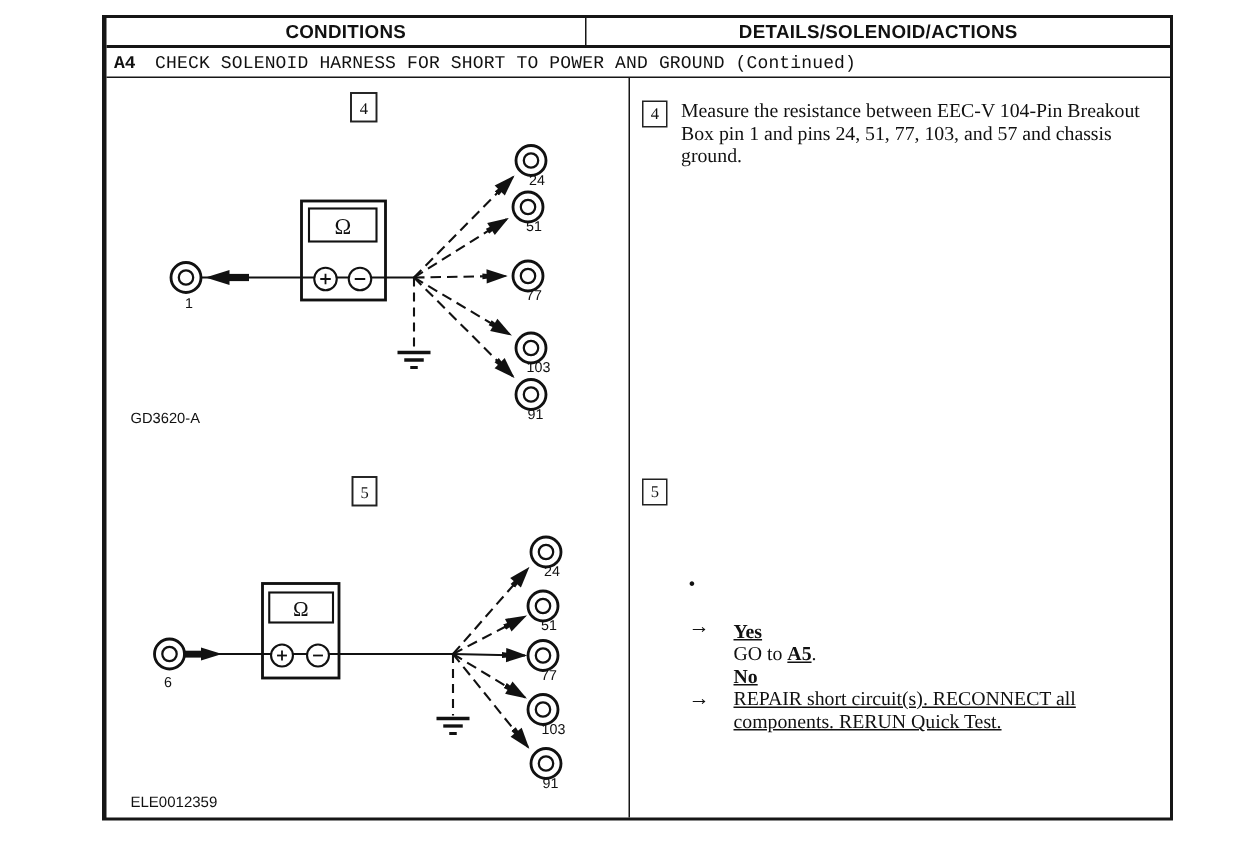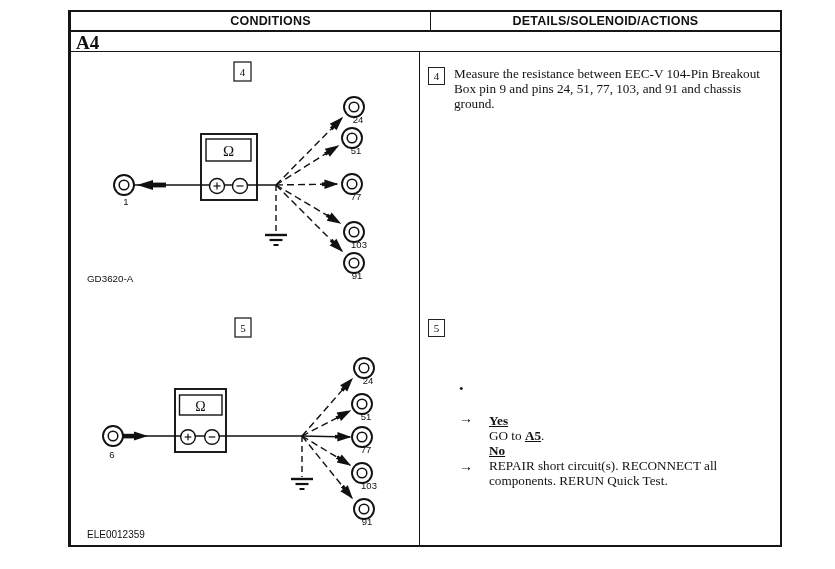--- a/index.html
+++ b/index.html
@@ -1,56 +1,57 @@
 <!DOCTYPE html>
 <html><head>
 <meta charset="utf-8">
 <style>
   html,body{margin:0;padding:0;background:#ffffff;}
   .page{position:relative;width:835px;height:569px;background:#ffffff;overflow:hidden;
         font-family:"Liberation Serif",serif;color:#111;}
   .ppt-table{position:absolute;left:68px;top:10px;width:714px;height:537px;
         border:2px solid #161616;border-left-width:3px;box-sizing:border-box;background:#fff;}
   .header-row{position:absolute;left:0;top:0;right:0;height:20px;display:flex;
-        border-bottom:2px solid #161616;box-sizing:border-box;padding-left:40px;}
+        border-bottom:2px solid #161616;box-sizing:border-box;}
   .hcell{font-family:"Liberation Sans",sans-serif;font-weight:bold;font-size:12.5px;
         letter-spacing:.2px;display:flex;align-items:center;justify-content:center;box-sizing:border-box;}
   .hcell.c1{width:320px;border-right:1.5px solid #161616;}
   .hcell.c2{flex:1;}
   .test-row{position:absolute;left:0;top:20px;right:0;height:20px;border-bottom:1.5px solid #161616;
-        box-sizing:border-box;display:flex;align-items:flex-start;font-size:19px;}
+        box-sizing:border-box;display:flex;align-items:center;font-size:12px;font-family:Liberation Mono, monospace;}
   .tid{font-weight:bold;margin-left:5px;}
   .ttitle{margin-left:13px;letter-spacing:.1px;}
   .content-row{position:absolute;left:0;top:40px;right:0;bottom:0;display:flex;}
   .cell-left{width:349px;border-right:1.5px solid #161616;box-sizing:border-box;position:relative;}
   .cell-right{flex:1;position:relative;font-size:13.2px;line-height:15px;}
   svg text{fill:#111;}
   .diag{position:absolute;left:0;}
   .stepbox{position:absolute;width:17px;height:18px;border:1.3px solid #222;box-sizing:border-box;
         font-size:11px;display:flex;align-items:center;justify-content:center;}
   .measure-text{position:absolute;width:308px;}
   .q-row{position:absolute;}
   .bullet{position:absolute;font-size:13px;}
   .arrow-glyph{position:absolute;font-size:14px;font-family:"Liberation Serif",serif;}
   .bold{font-weight:bold;text-decoration:underline;}
-  .action-lines{position:absolute;width:296px;}
+  .action-lines{position:absolute;width:296px;text-decoration:underline;}
 </style>
 </head>
 <body>
 
 <div class="page">
   <div class="ppt-table">
 
     <div class="header-row">
       <div class="hcell c1">CONDITIONS</div>
       <div class="hcell c2">DETAILS/SOLENOID/ACTIONS</div>
     </div>
 
     <div class="test-row">
       <span class="tid">A4</span>
+      <span class="ttitle">CHECK SOLENOID HARNESS FOR SHORT TO POWER AND GROUND (Continued)</span>
     </div>
 
     <div class="content-row">
 
       <div class="cell-left">
 
         <svg class="diag" style="top:0" width="348" height="255" viewBox="0 0 348 255">
           <defs>
             <marker id="arr1" markerWidth="13" markerHeight="8" refX="11" refY="4" orient="auto">
               <path d="M0,2.6 L12,4 L0,5.4 z" fill="#111"></path>
@@ -193,21 +194,21 @@
           </g>
           <text x="16" y="231" font-size="10" font-family="Liberation Sans, sans-serif">ELE0012359</text>
         </svg>
       </div>
 
       <div class="cell-right">
 
         <div class="stepbox" style="left:8px;top:15px">
           <span>4</span>
         </div>
-        <div class="measure-text" style="left:34px;top:14px">Measure the resistance between EEC-V 104-Pin Breakout Box pin 9 and pins 24, 51, 77, 103, and 91 and chassis ground.</div>
+        <div class="measure-text" style="left:34px;top:14px">Measure the resistance between EEC-V 104-Pin Breakout Box pin 1 and pins 24, 51, 77, 103, and 57 and chassis ground.</div>
 
         <div class="stepbox" style="left:8px;top:267px">
           <span>5</span>
         </div>
 
         <span class="bullet" style="left:39px;top:329px">•</span>
 
         <span class="arrow-glyph" style="left:39px;top:359px">→</span>
         <div class="q-row" style="left:69px;top:361px">
           <div class="bold">Yes</div>

